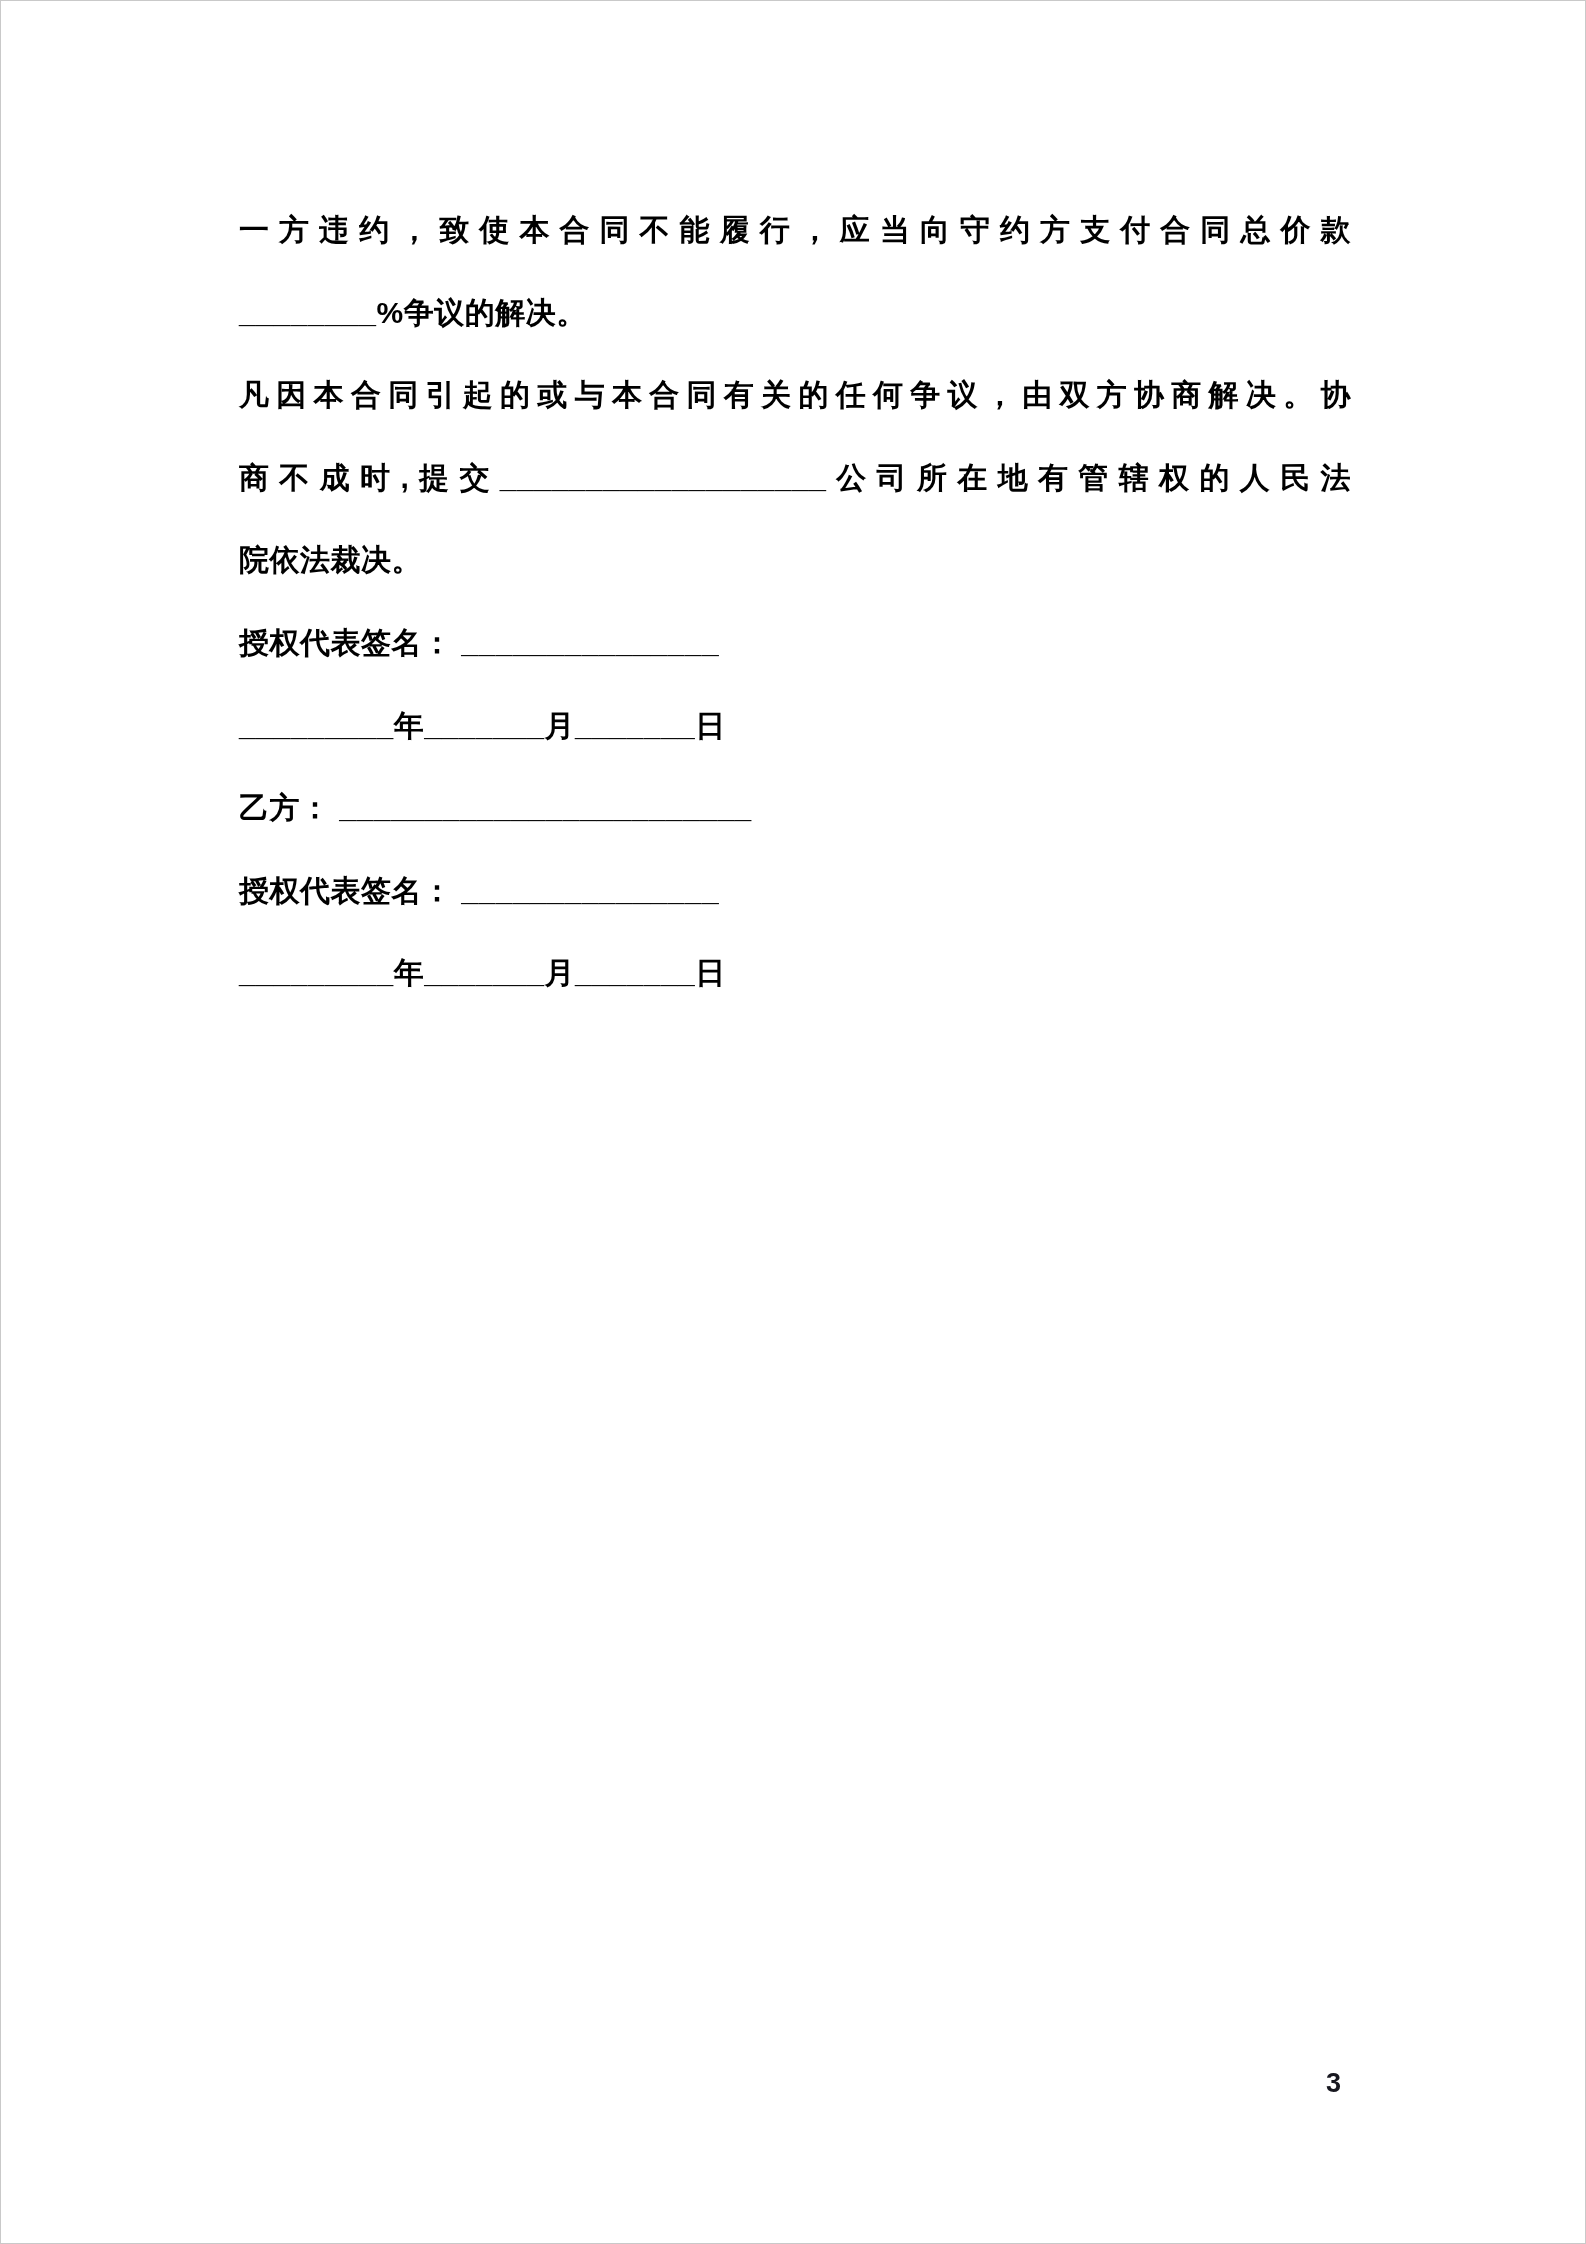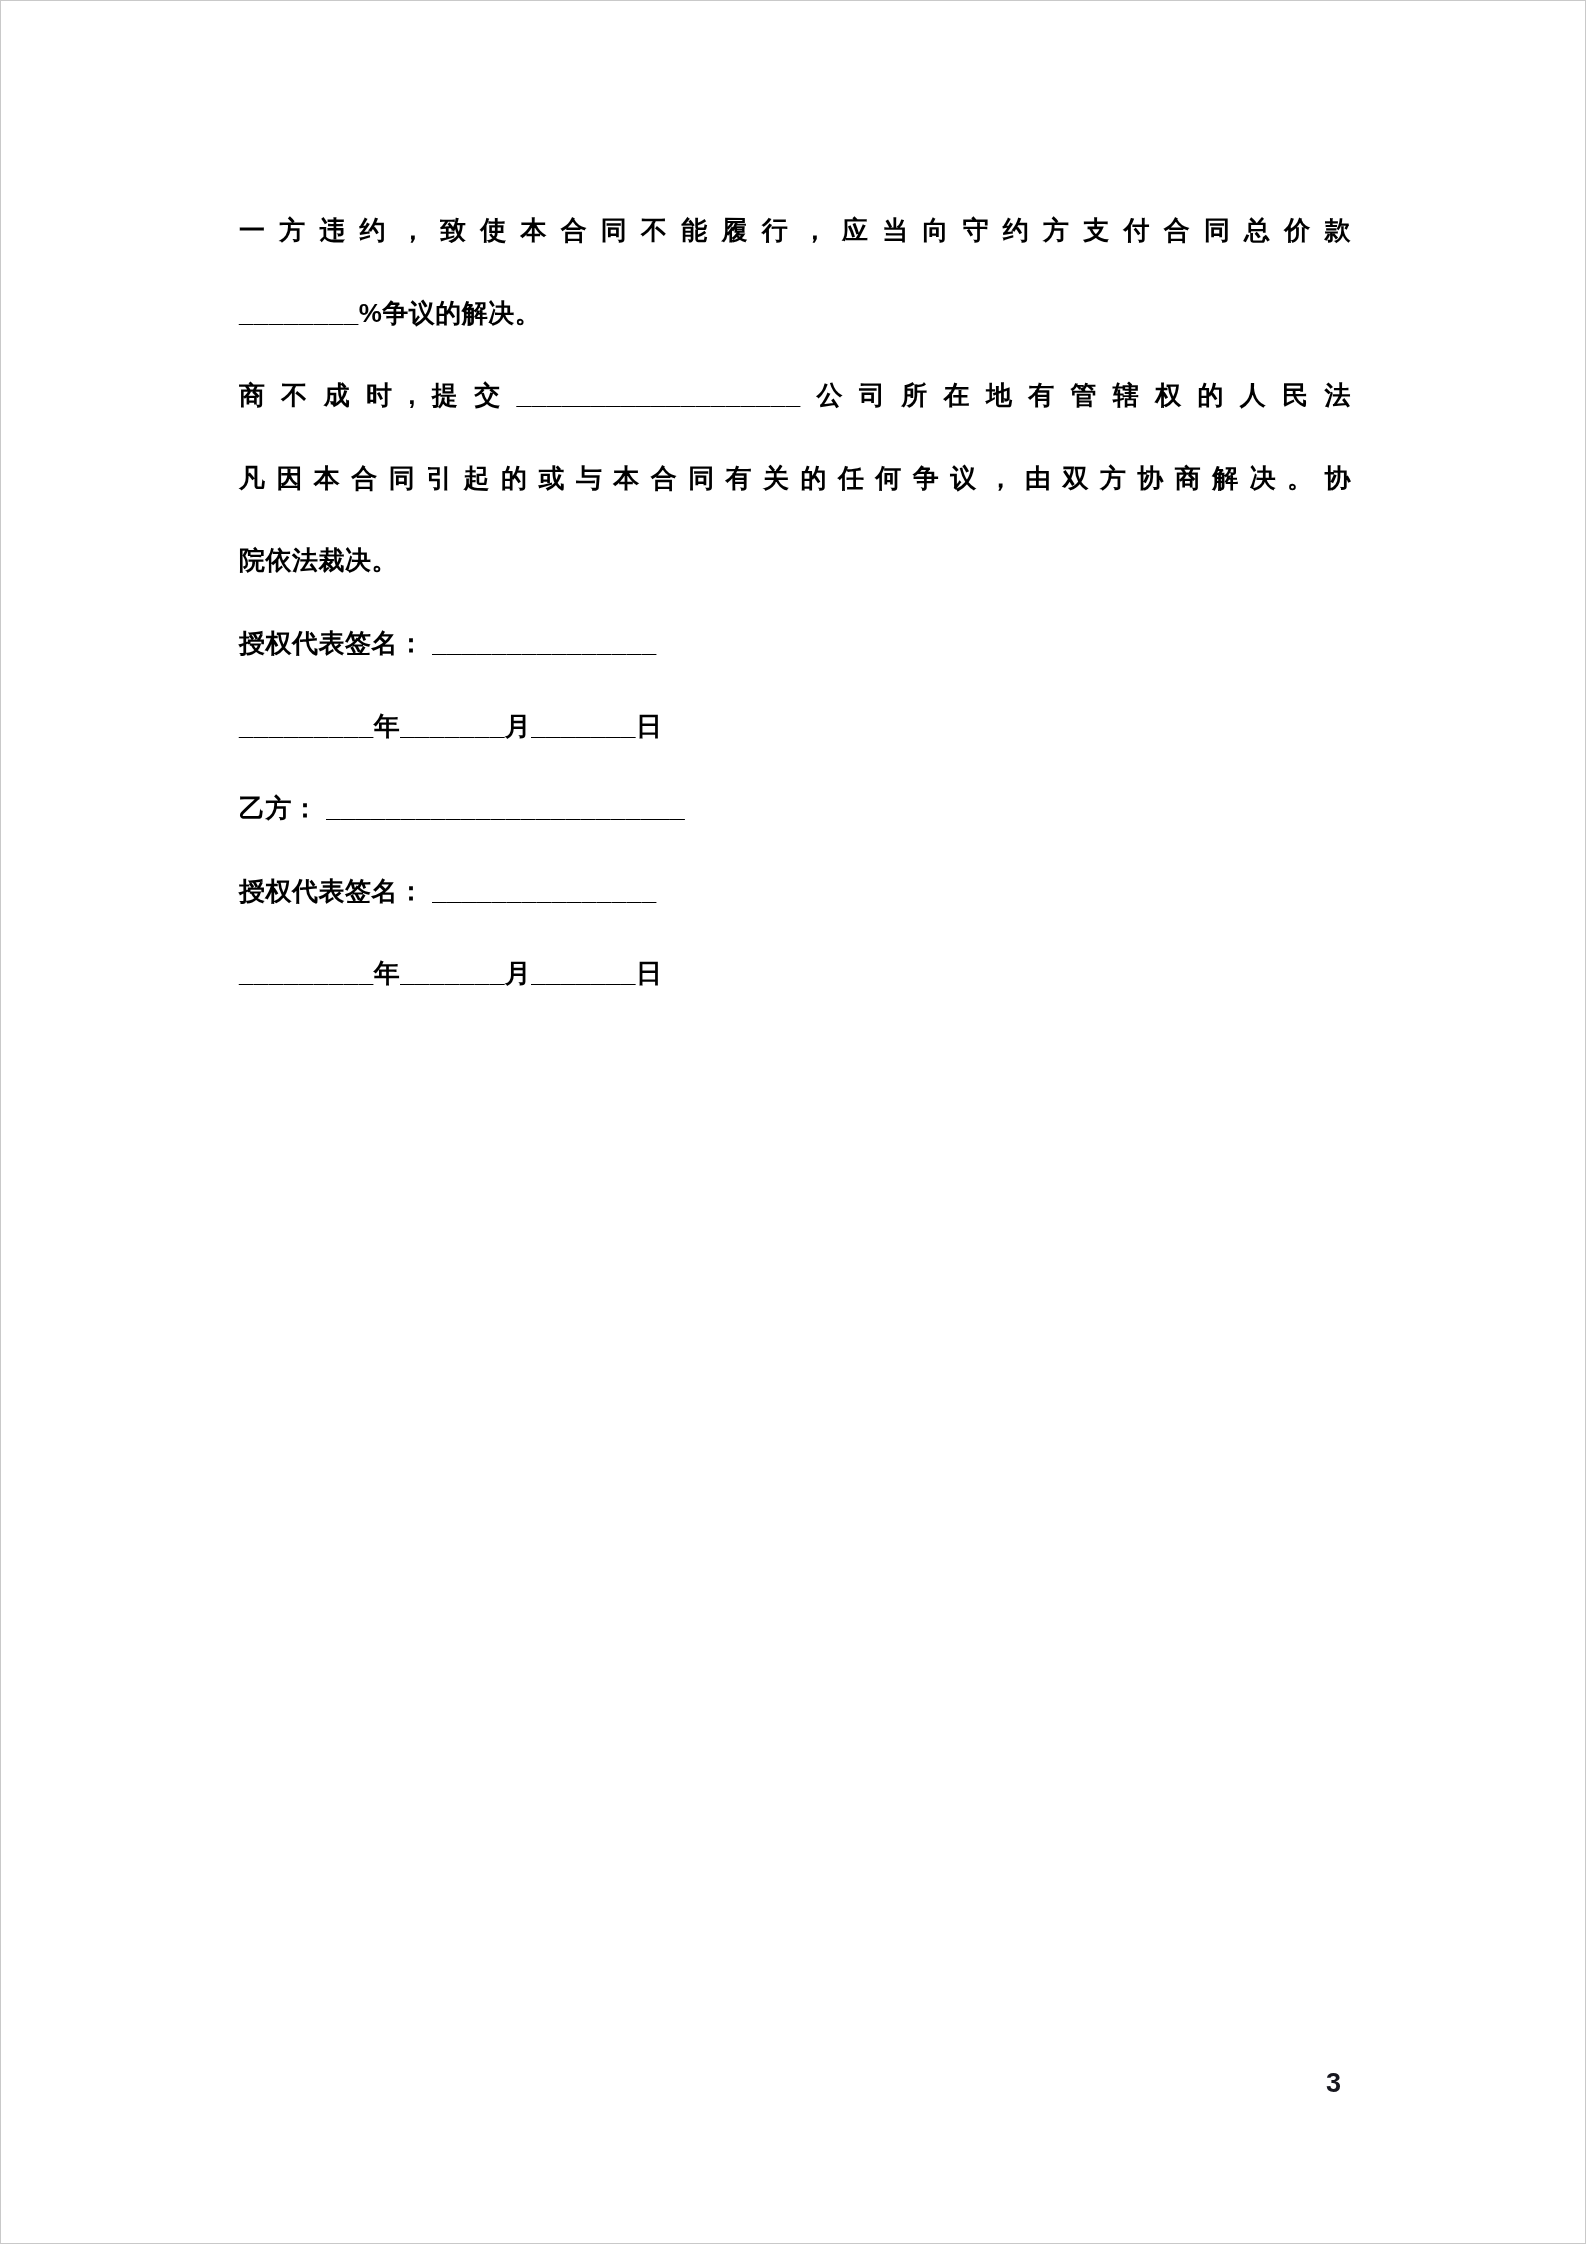--- a/index.html
+++ b/index.html
@@ -16,21 +16,21 @@
     box-sizing: border-box;
     overflow: hidden;
     font-family: "Liberation Sans", "DejaVu Sans", sans-serif;
     color: #000000;
   }
   .content {
     position: absolute;
     left: 238px;
     top: 188px;
     width: 1112px;
-    font-size: 26px;
+    font-size: 30px;
     font-weight: 700;
     line-height: 82.6px;
     letter-spacing: 0.5px;
   }
   .line {
     height: 82.6px;
     overflow: visible;
   }
   
   .pre {
@@ -52,22 +52,22 @@
   }
 </style>
 </head>
 <body>
 
 <div class="page">
 
   <div class="content">
     <div class="line just">一方违约，致使本合同不能履行，应当向守约方支付合同总价款</div>
     <div class="line">________%争议的解决。</div>
+    <div class="line just">凡因本合同引起的或与本合同有关的任何争议，由双方协商解决。协</div>
     <div class="line just">商不成时,提交___________________公司所在地有管辖权的人民法</div>
-    <div class="line just">凡因本合同引起的或与本合同有关的任何争议，由双方协商解决。协</div>
     <div class="line">院依法裁决。</div>
     <div class="line pre">授权代表签名： _______________</div>
     <div class="line pre">_________年_______月_______日</div>
     <div class="line pre">乙方： ________________________</div>
     <div class="line pre">授权代表签名： _______________</div>
     <div class="line pre">_________年_______月_______日</div>
   </div>
 
   <div class="page-num">3</div>
 

